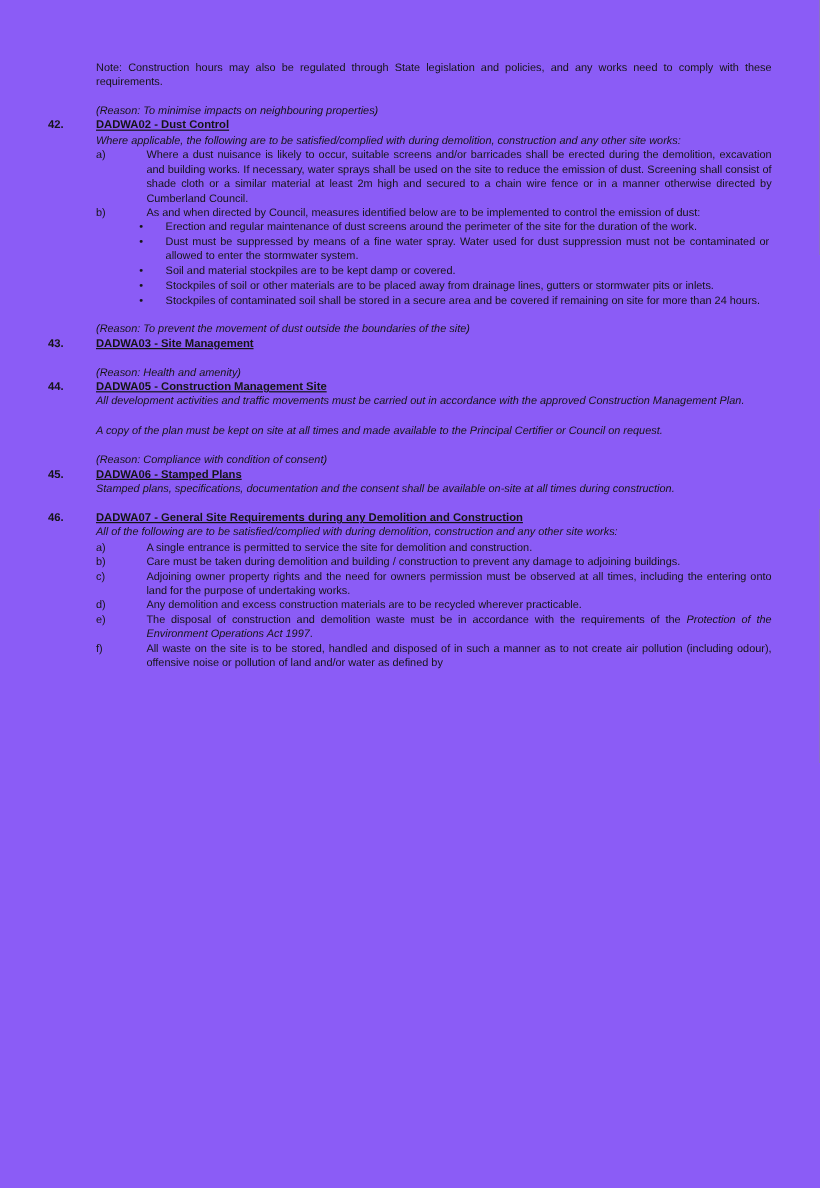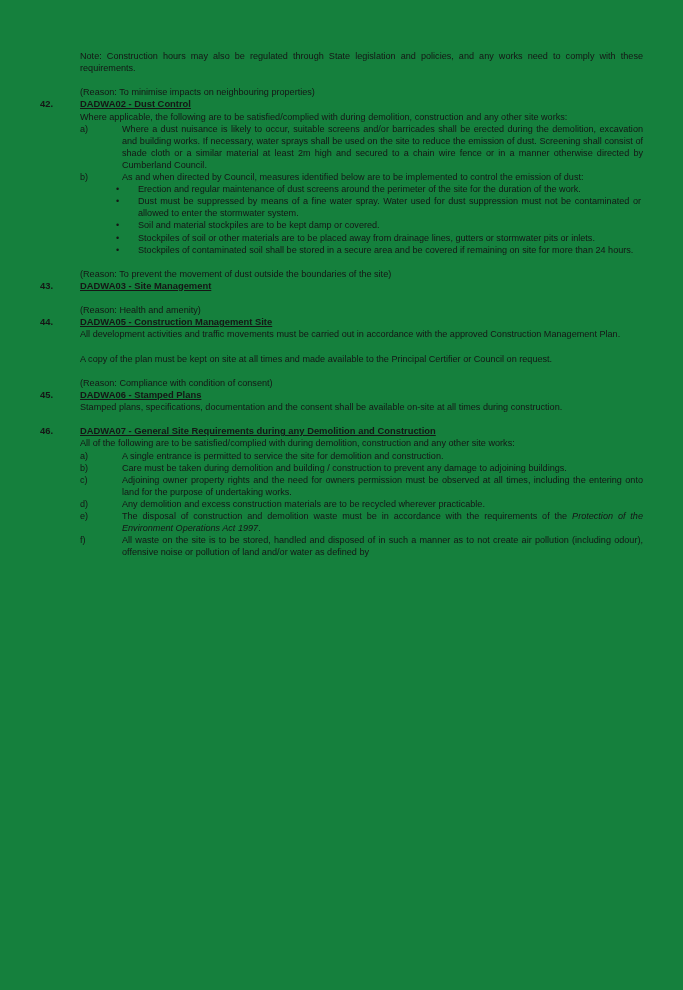--- a/index.html
+++ b/index.html
@@ -11,21 +11,21 @@
     width: 683px;
     height: 990px;
     font-family: "Liberation Sans", sans-serif;
     color: #151515;
     overflow: hidden;
   }
   .page {
     position: relative;
     width: 683px;
     height: 990px;
-    background: #15803d;
+    background: #8b5cf6;
     box-sizing: border-box;
     padding: 50px 40px 10px 40px;
   }
   .doc {
     font-size: 9.1px;
     line-height: 12.1px;
   }
   
   .clause {
     display: flex;
@@ -44,28 +44,30 @@
   .heading {
     font-weight: bold;
     text-decoration: underline;
     font-size: 9.4px;
     line-height: 12.3px;
     display: block;
   }
   p.txt {
     margin: 0;
     text-align: justify;
+    font-style: italic;
   }
   p.note {
     margin: 0;
     text-align: justify;
   }
   p.reason {
     margin: 0;
     text-align: justify;
+    font-style: italic;
   }
   .spacer {
     height: 12px;
   }
   
   .alpha {
     display: flex;
     align-items: flex-start;
     margin-top: 0;
   }

